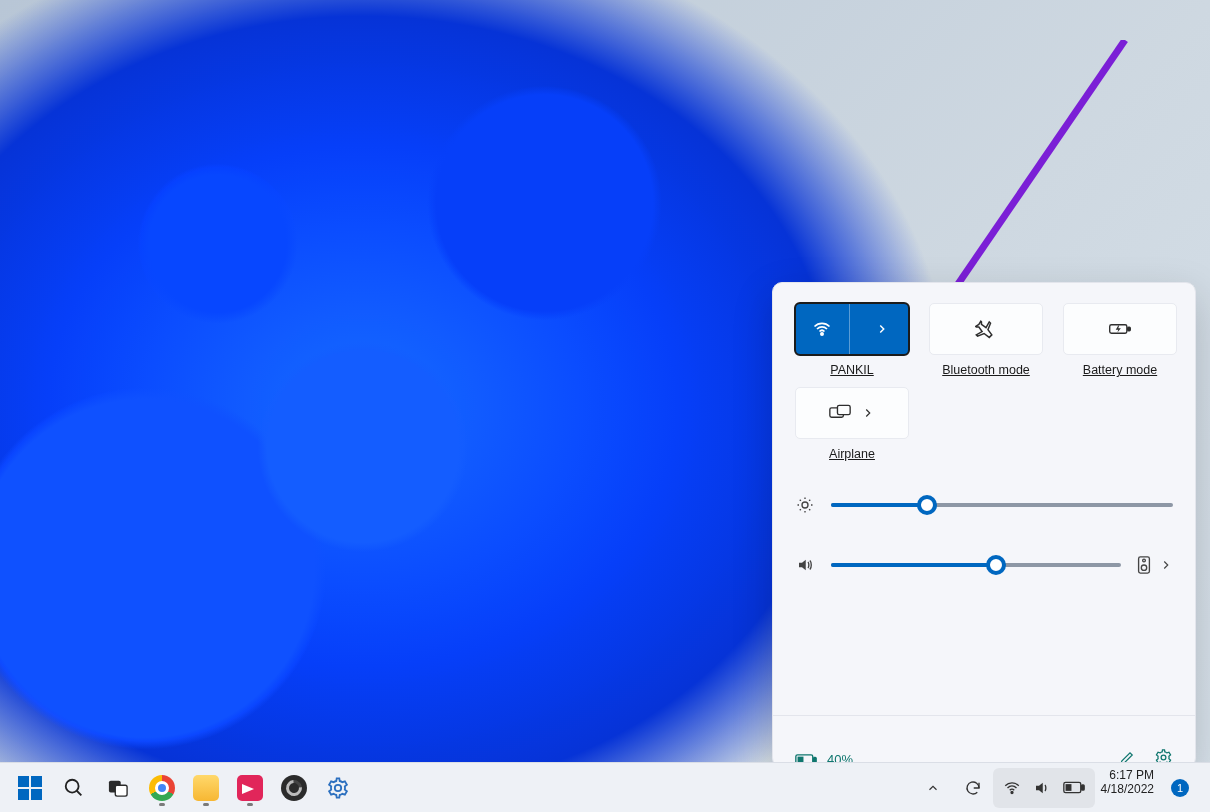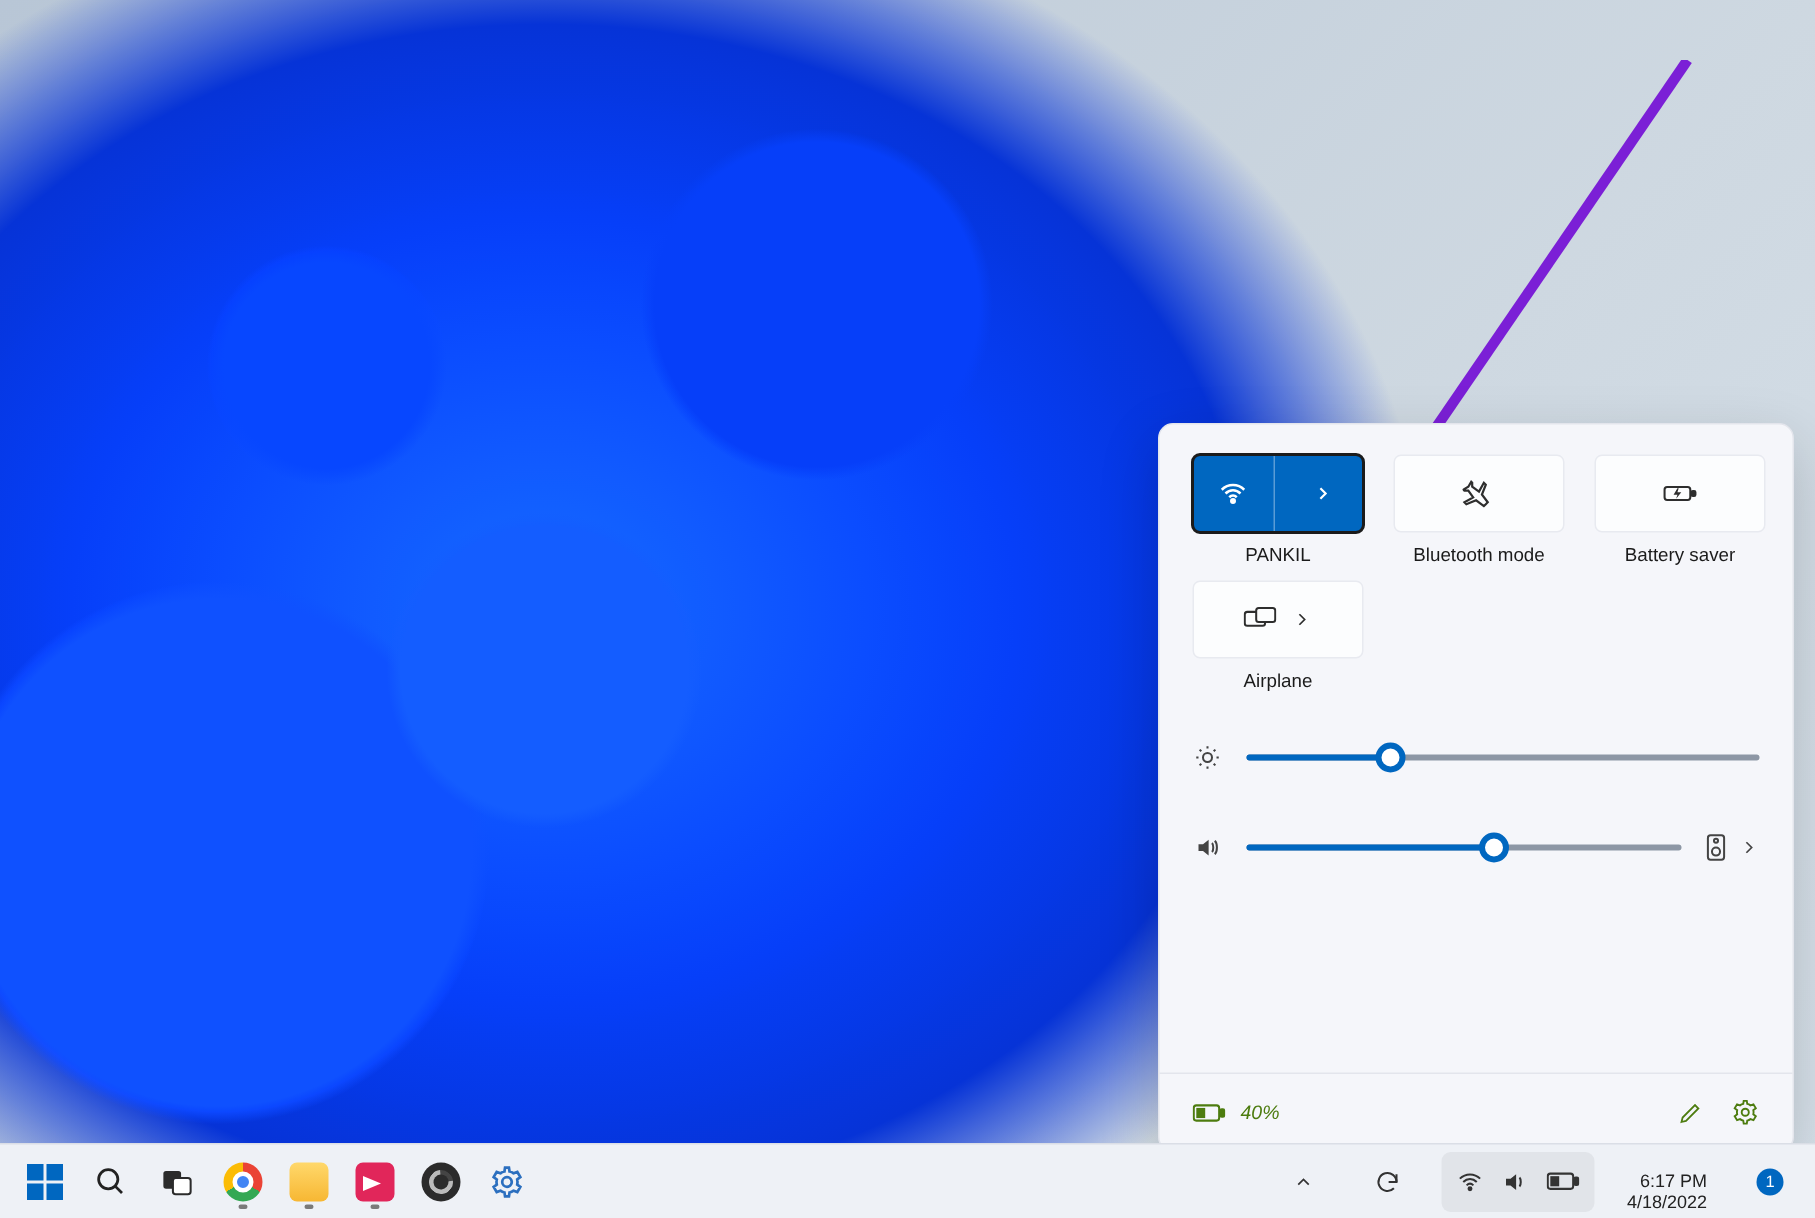--- a/index.html
+++ b/index.html
@@ -38,49 +38,49 @@
   .tile-wrap{display:flex;flex-direction:column;align-items:center;gap:8px;}
   .tile{width:114px;height:52px;border-radius:5px;background:var(--tile);
         border:1px solid var(--tile-border);display:flex;align-items:center;
         justify-content:center;gap:6px;color:#2e2e2e;}
   .tile.split{justify-content:space-between;padding:0;}
   .tile.split .half{flex:1;display:flex;align-items:center;justify-content:center;height:100%;}
   .tile.split .half.left{border-right:1px solid rgba(0,0,0,.12);}
   .tile.active{background:var(--accent);border-color:var(--accent-dark);color:#fff;}
   .tile.active .half.left{border-right-color:rgba(255,255,255,.35);}
   .tile.focus-ring{outline:2px solid #1b1b1b;outline-offset:-1px;}
-  .tile-label{font-size:12.5px;color:var(--text);text-align:left;}
+  .tile-label{font-size:12.5px;color:var(--text);text-align:left;text-decoration:underline;}
 
   .sliders{margin-top:34px;display:flex;flex-direction:column;gap:40px;}
   .slider-row{display:flex;align-items:center;gap:16px;}
   .slider-row .lead-icon{width:20px;display:flex;justify-content:center;color:#444;}
   .slider{flex:1;height:20px;position:relative;}
   .slider .track{position:absolute;left:0;right:0;top:50%;height:4px;transform:translateY(-50%);
                  background:var(--track);border-radius:3px;}
   .slider .fill{position:absolute;left:0;top:50%;height:4px;transform:translateY(-50%);
                 background:var(--accent);border-radius:3px;}
   .slider .thumb{position:absolute;top:50%;width:20px;height:20px;border-radius:50%;
                  background:#fff;border:4px solid var(--accent);transform:translate(-50%,-50%);}
   .trail-icons{display:flex;align-items:center;gap:8px;color:#444;}
 
   .qs-footer{margin-top:auto;height:52px;border-top:1px solid var(--panel-border);
-             display:flex;align-items:center;justify-content:space-between;
-             margin-left:-22px;margin-right:-22px;padding:0 22px;color:#4d7c0f;font-style:italic;}
+             display:flex;align-items:flex-end;justify-content:space-between;
+             margin-left:-22px;margin-right:-22px;padding:0 22px;color:#0f766e;}
   .qs-footer .left{display:flex;align-items:center;gap:10px;font-size:13px;}
   .qs-footer .right{display:flex;align-items:center;gap:18px;}
 
   
   .taskbar{position:absolute;left:0;right:0;bottom:0;height:50px;
            background:#eef1f6;border-top:1px solid #dadee6;display:flex;
            align-items:center;padding:0 10px;}
   .tb-left{display:flex;align-items:center;gap:4px;}
   .tb-btn{width:40px;height:40px;border-radius:6px;display:flex;align-items:center;
           justify-content:center;position:relative;}
   .running-dot{position:absolute;bottom:2px;width:6px;height:3px;border-radius:2px;background:#7a7a7a;}
-  .tb-right{margin-left:auto;display:flex;align-items:flex-end;gap:16px;}
+  .tb-right{margin-left:auto;display:flex;align-items:flex-start;gap:0;}
   .tray-group{height:40px;padding:0 10px;border-radius:6px;background:rgba(0,0,0,.05);
               display:flex;align-items:center;gap:12px;color:#333;}
   .tray-icon{width:40px;height:40px;display:flex;align-items:center;justify-content:center;
              border-radius:6px;color:#333;}
   .clock{display:flex;flex-direction:column;align-items:flex-end;font-size:12px;line-height:14px;
          color:#222;padding:0 6px;}
   .notif-badge{width:18px;height:18px;border-radius:9px;background:#0067c0;color:#fff;
                font-size:11px;display:flex;align-items:center;justify-content:center;}
 
   
@@ -160,21 +160,21 @@
     <div class="tile-wrap">
       <div class="tile">
         <span>
           <svg width="24" height="20" viewBox="0 0 28 20" fill="none" stroke="currentColor" stroke-width="1.6">
               <rect x="2" y="5" width="20" height="10" rx="2"></rect>
               <rect x="23" y="8" width="3" height="4" rx="1" fill="currentColor"></rect>
               <path d="M12 6l-3 5h3l-1 3 4-5h-3l1-3z" fill="currentColor" stroke="none"></path>
             </svg>
         </span>
       </div>
-      <div class="tile-label">Battery saver</div>
+      <div class="tile-label">Battery mode</div>
     </div>
 
     <div class="tile-wrap">
       <div class="tile" style="gap:10px">
         <span>
           <svg width="22" height="18" viewBox="0 0 26 20" fill="none" stroke="currentColor" stroke-width="1.6">
               <rect x="1" y="4" width="16" height="11" rx="2"></rect>
               <rect x="10" y="1" width="15" height="11" rx="2" fill="var(--tile)"></rect>
             </svg>
         </span>

